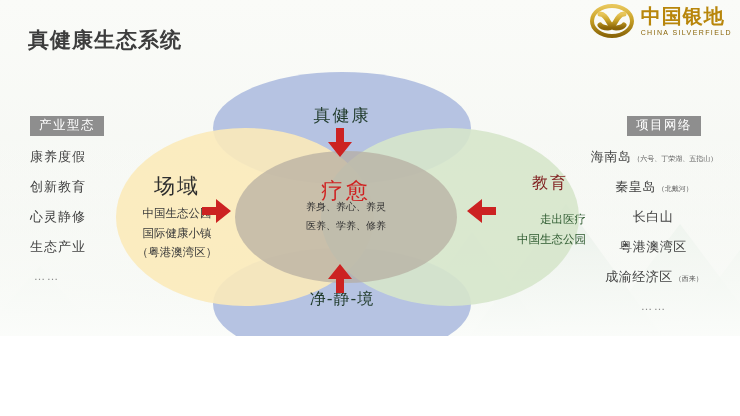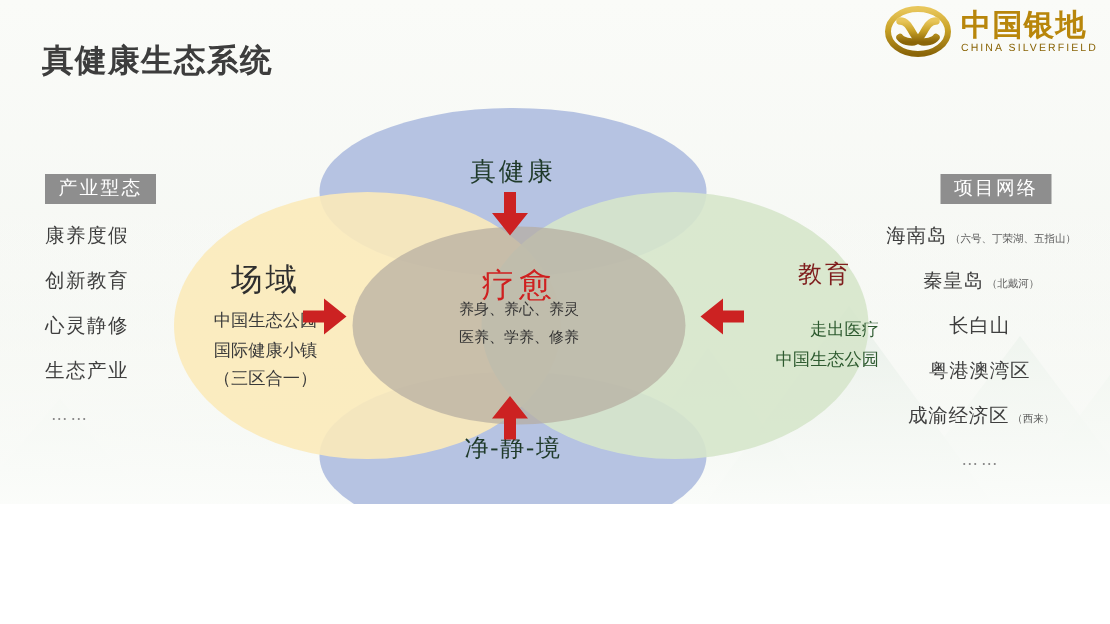--- a/index.html
+++ b/index.html
@@ -303,21 +303,21 @@
     <div class="ellipse e-right"></div>
     <div class="ellipse e-center"></div>
 
     <div class="venn-label lbl-top">真健康</div>
     <div class="venn-label lbl-bottom">净-静-境</div>
 
     <div class="venn-label lbl-left-title">场域</div>
     <div class="venn-label lbl-left-sub">
       <div>中国生态公园</div>
       <div>国际健康小镇</div>
-      <div>（三区合一）</div>
+      <div>（粤港澳湾区）</div>
     </div>
 
     <div class="venn-label lbl-right-title">教育</div>
     <div class="venn-label lbl-right-sub">
       <div>走出医疗</div>
       <div>中国生态公园</div>
     </div>
 
     <div class="venn-label lbl-core">疗愈</div>
     <div class="venn-label lbl-core-sub">

